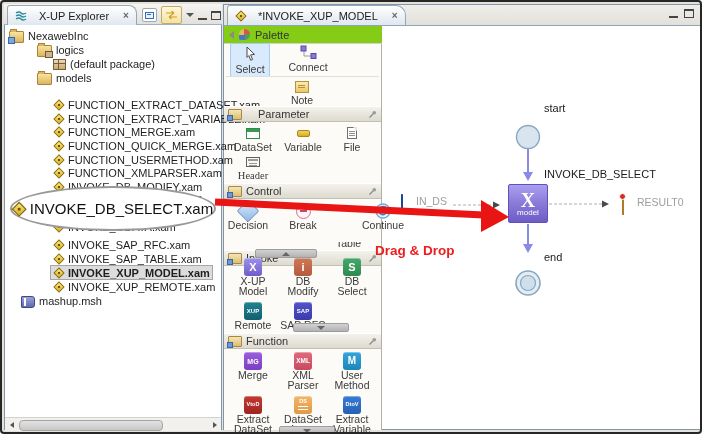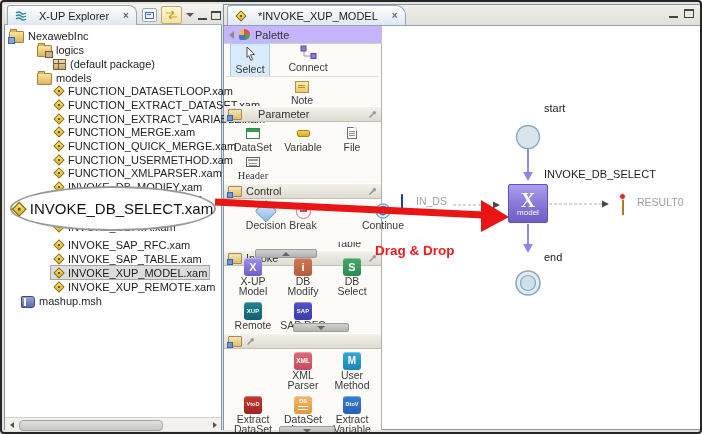--- a/index.html
+++ b/index.html
@@ -23,21 +23,21 @@
   .ico-collapse{width:13px;height:12px;border:1px solid #9aa8ba;background:#fff;border-radius:2px;position:relative;}
   .ico-collapse::before{content:"";position:absolute;left:2px;top:3px;width:7px;height:5px;border:1px solid #3a6ac0;background:#eaf1fc;}
   .ico-collapse::after{content:"";position:absolute;left:4px;top:5px;width:4px;height:1px;background:#3a6ac0;}
   .ico-link{width:19px;height:16px;border:1px solid #c5ab62;background:linear-gradient(#fdf7de,#f2e2aa);border-radius:2px;display:flex;align-items:center;justify-content:center;}
   .chev{width:0;height:0;border-left:4px solid transparent;border-right:4px solid transparent;border-top:4px solid #555;}
   .ico-min{width:9px;height:7px;border-bottom:2px solid #444;}
   .ico-max{width:10px;height:9px;border:1px solid #444;border-top:2px solid #444;box-sizing:border-box;}
   
   .trow{position:absolute;left:3px;width:215px;height:13px;display:flex;align-items:center;font-size:11px;color:#1e1e1e;z-index:2;}
   .rowbox{display:flex;align-items:center;gap:4px;padding:0 2px;height:13px;}
-  .trow.selected .rowbox{background:#dcdcdc;outline:1px solid #a6a6a6;}
+  .trow.selected .rowbox{background:#dcdcdc;outline:1px solid #a6a6a6;font-weight:bold;}
   .ticon{flex:none;display:inline-block;}
   .icon-xam{width:11px;height:11px;position:relative;}
   .icon-xam::before{content:"";position:absolute;left:2px;top:2px;width:6px;height:6px;transform:rotate(45deg);
     background:linear-gradient(135deg,#fdeb80,#d9ab1d);border:1px solid #8a6d00;}
   .icon-xam::after{content:"";position:absolute;left:5px;top:5px;width:2px;height:2px;background:#6e5200;}
   .icon-folder,.icon-package-folder,.icon-project{width:13px;height:10px;background:linear-gradient(#f8e49c,#ddb45f);
     border:1px solid #a8823e;border-radius:1px;position:relative;margin-top:2px;}
   .icon-folder::before,.icon-package-folder::before,.icon-project::before{content:"";position:absolute;top:-3px;left:0;
     width:5px;height:2px;background:#ddb45f;border:1px solid #a8823e;border-bottom:none;border-radius:1px 1px 0 0;}
   .icon-package-folder::after{content:"";position:absolute;right:-2px;bottom:-2px;width:6px;height:5px;background:#cdb48c;border:1px solid #6e5636;}
@@ -52,21 +52,21 @@
     z-index:22;display:flex;align-items:center;justify-content:center;gap:6px;box-sizing:border-box;}
   #callout .icon-xam{transform:scale(1.35);}
   #callout-label{font-size:15px;color:#111;white-space:nowrap;}
   
   #hscroll{left:3px;top:415px;width:216px;height:13px;background:#f2f1ee;border-top:1px solid #d4d2cc;display:flex;align-items:center;z-index:3;}
   .sb-btn{width:13px;height:12px;display:flex;align-items:center;justify-content:center;}
   .tri-l{width:0;height:0;border-top:3px solid transparent;border-bottom:3px solid transparent;border-right:4px solid #555;}
   .tri-r{width:0;height:0;border-top:3px solid transparent;border-bottom:3px solid transparent;border-left:4px solid #555;}
   #hthumb{position:absolute;left:14px;top:2px;width:142px;height:9px;background:linear-gradient(#e2e2e2,#c7c7c7);border:1px solid #a5a5a5;border-radius:4px;}
   
-  #palette-header{left:222px;top:24px;width:158px;height:18px;background:#c4b5fd;border-bottom:1px solid #d5d2ca;
+  #palette-header{left:222px;top:24px;width:158px;height:18px;background:#84cc16;border-bottom:1px solid #d5d2ca;
     display:flex;align-items:center;gap:5px;padding:0 5px;box-sizing:border-box;z-index:4;}
   #palette-title{font-size:11px;color:#333;}
   .tri-lh{width:0;height:0;border-top:4px solid transparent;border-bottom:4px solid transparent;border-right:5px solid #8a8a8a;}
   .icon-palette{width:11px;height:11px;border-radius:50% 50% 50% 2px;background:conic-gradient(#e05050 0 25%,#4ea04e 0 50%,#5070d0 0 75%,#e0c050 0);}
   .tool{position:absolute;display:flex;flex-direction:column;align-items:center;gap:2px;font-size:10.5px;color:#333;padding:2px 0;z-index:4;}
   .tool.selected{background:#d8eafc;border:1px solid #a9cdf0;border-radius:2px;}
   .psec{position:absolute;left:222px;width:157px;height:16px;background:linear-gradient(#f4f2ec,#dddacf);
     border-top:1px solid #fff;border-bottom:1px solid #c2bfb5;display:flex;align-items:center;gap:4px;padding:0 4px;box-sizing:border-box;z-index:4;}
   .psec-title{font-size:11px;color:#333;flex:1;}
   .psec-icon{width:12px;height:9px;background:linear-gradient(#f4e6b2,#ddbf6e);border:1px solid #a8854a;border-radius:1px;position:relative;}
@@ -186,26 +186,20 @@
         <span class="ticon icon-package"></span>
         <span>(default package)</span>
       </span>
     </div>
   <div class="trow" style="top:69px;padding-left:30px;">
       <span class="rowbox">
         <span class="ticon icon-folder"></span>
         <span>models</span>
       </span>
     </div>
-  <div class="trow" style="top:82px;padding-left:46px;">
-      <span class="rowbox">
-        <span class="ticon icon-xam"></span>
-        <span>FUNCTION_DATASETLOOP.xam</span>
-      </span>
-    </div>
   <div class="trow" style="top:96px;padding-left:46px;">
       <span class="rowbox">
         <span class="ticon icon-xam"></span>
         <span>FUNCTION_EXTRACT_DATASET.xam</span>
       </span>
     </div>
   <div class="trow" style="top:110px;padding-left:46px;">
       <span class="rowbox">
         <span class="ticon icon-xam"></span>
         <span>FUNCTION_EXTRACT_VARIABLE.xam</span>
@@ -376,21 +370,21 @@
 
   
   <div class="psec" style="top:181px;">
     <span class="psec-icon"></span>
     <span class="psec-title">Control</span>
     <svg width="9" height="9">
         <line x1="1.5" y1="7.5" x2="6" y2="3" stroke="#8a8a8a" stroke-width="1.2"></line>
         <circle cx="6.3" cy="2.7" r="1.8" fill="#9a9a9a"></circle>
       </svg>
   </div>
-  <div class="pitem" style="left:240px;top:200px;">
+  <div class="pitem" style="left:222px;top:200px;">
     <div class="picon">
         <span class="icon-decision"></span>
       </div>
     <div class="plabel">Decision</div>
   </div>
   <div class="pitem" style="left:277px;top:200px;">
     <div class="picon">
         <span class="icon-break"></span>
       </div>
     <div class="plabel">Break</div>
@@ -464,24 +458,33 @@
       </div>
     <div class="plabel">SAP RFC</div>
   </div>
   <div class="pscroll" style="left:291px;top:321px;width:54px;height:7px;">
       <span class="nub-dn"></span>
     </div>
 
   
   <div class="psec" style="top:331px;">
     <span class="psec-icon"></span>
+    <span class="psec-title">Function</span>
     <svg width="9" height="9">
         <line x1="1.5" y1="7.5" x2="6" y2="3" stroke="#8a8a8a" stroke-width="1.2"></line>
         <circle cx="6.3" cy="2.7" r="1.8" fill="#9a9a9a"></circle>
       </svg>
+  </div>
+  <div class="pitem" style="left:227px;top:350px;">
+    <div class="picon">
+        <span class="sq sq-merge">
+          <span>MG</span>
+        </span>
+      </div>
+    <div class="plabel">Merge</div>
   </div>
   <div class="pitem" style="left:277px;top:350px;">
     <div class="picon">
         <span class="sq sq-xml">
           <span>XML</span>
         </span>
       </div>
     <div class="plabel">XML</div>
     <div class="plabel">Parser</div>
   </div>

